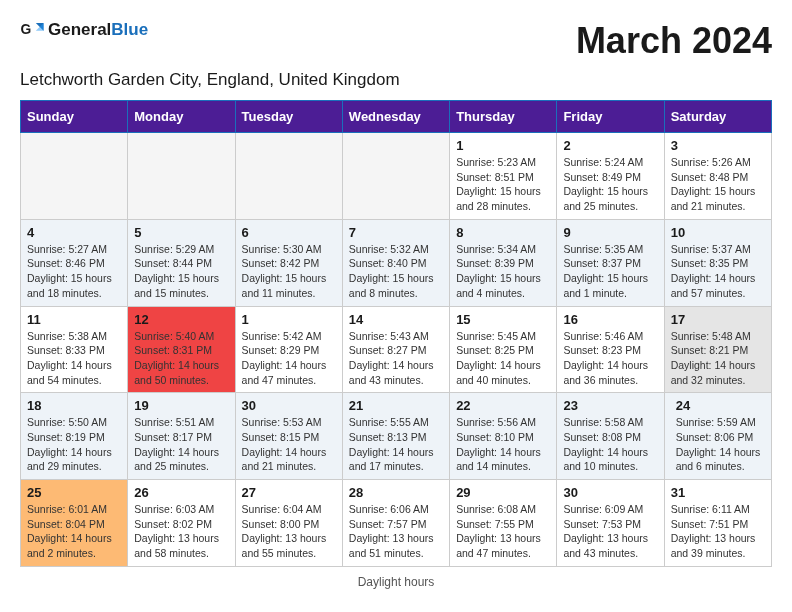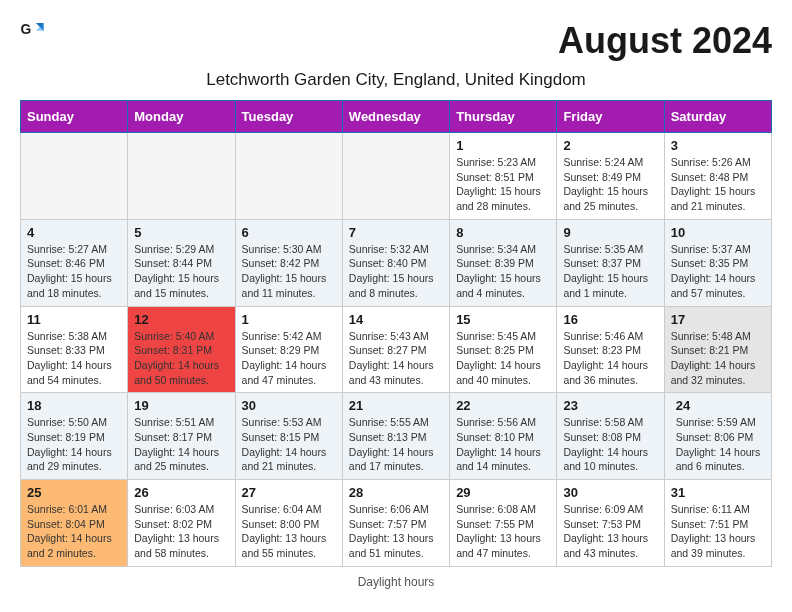--- a/index.html
+++ b/index.html
@@ -25,33 +25,33 @@
       width: 24px;
       height: 20px;
     }
     .month-title {
       font-size: 36px;
       font-weight: bold;
       color: #1a1a1a;
       text-align: right;
     }
     .location-title {
-      text-align: center;
+      text-align: left;
       font-size: 17px;
       color: #1a1a1a;
       margin-bottom: 10px;
       font-weight: normal;
     }
     .calendar-table {
       width: 100%;
       border-collapse: collapse;
       table-layout: fixed;
     }
     .calendar-table th {
-      background: #a21caf;
+      background: #4c1d95;
       color: #fff;
       font-size: 13px;
       font-weight: bold;
       padding: 8px 6px;
       text-align: left;
       border: 1px solid #1a6fbb;
     }
     .calendar-table td {
       border: 1px solid #ccc;
       vertical-align: top;
@@ -92,22 +92,25 @@
 </head>
 <body>
 
 <div class="header">
   <div class="logo">
     <svg class="logo-icon" viewBox="0 0 30 26" xmlns="http://www.w3.org/2000/svg">
       <text x="0" y="18" font-size="18" font-weight="bold" fill="#1a1a1a">G</text>
       <polygon points="20,4 30,4 30,14" fill="#1a6fbb"></polygon>
       <polygon points="20,14 30,14 30,4" fill="#2196F3" opacity="0.5"></polygon>
     </svg>
+    <div>
+      <span style="font-size:17px;font-weight:bold;color:#1a1a1a;">General</span><span style="font-size:17px;font-weight:bold;color:#1a6fbb;">Blue</span>
+    </div>
   </div>
-  <div class="month-title">August 2024</div>
+  <div class="month-title">March 2024</div>
 </div>
 
 <div class="location-title">Letchworth Garden City, England, United Kingdom</div>
 
 <table class="calendar-table">
   <thead>
     <tr>
     <th>Sunday</th>
         <th>Monday</th>
         <th>Tuesday</th>

